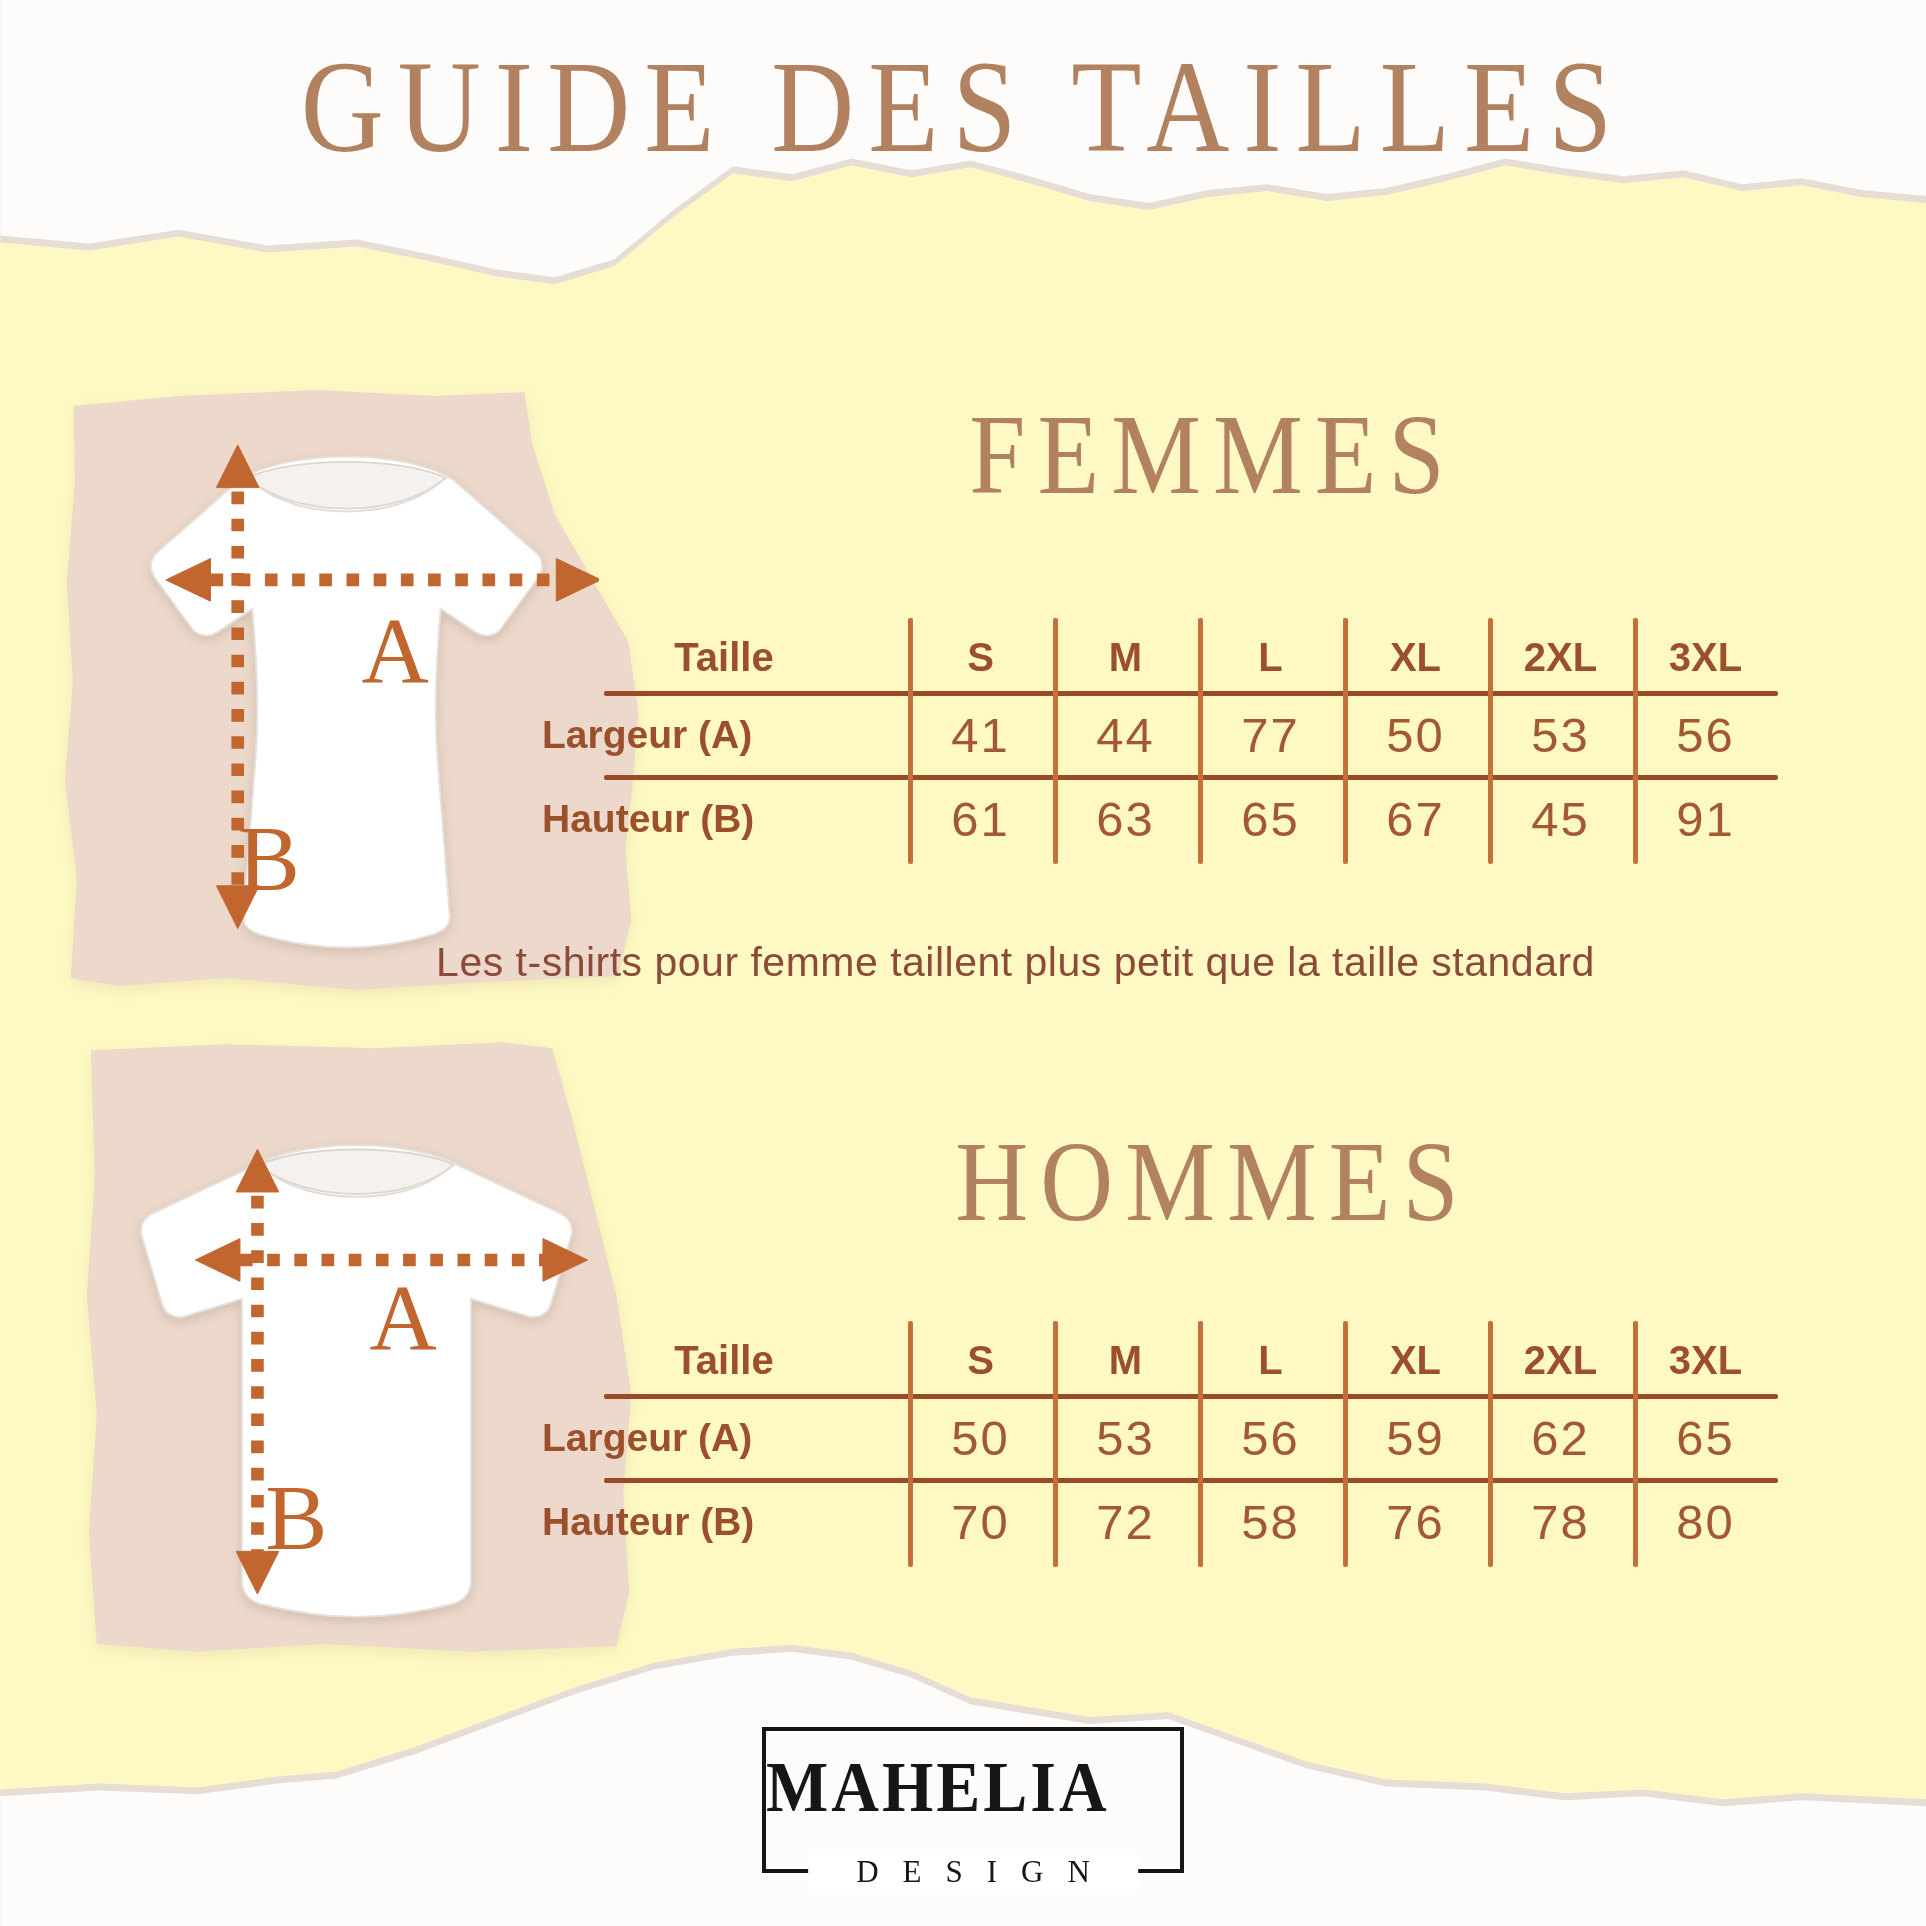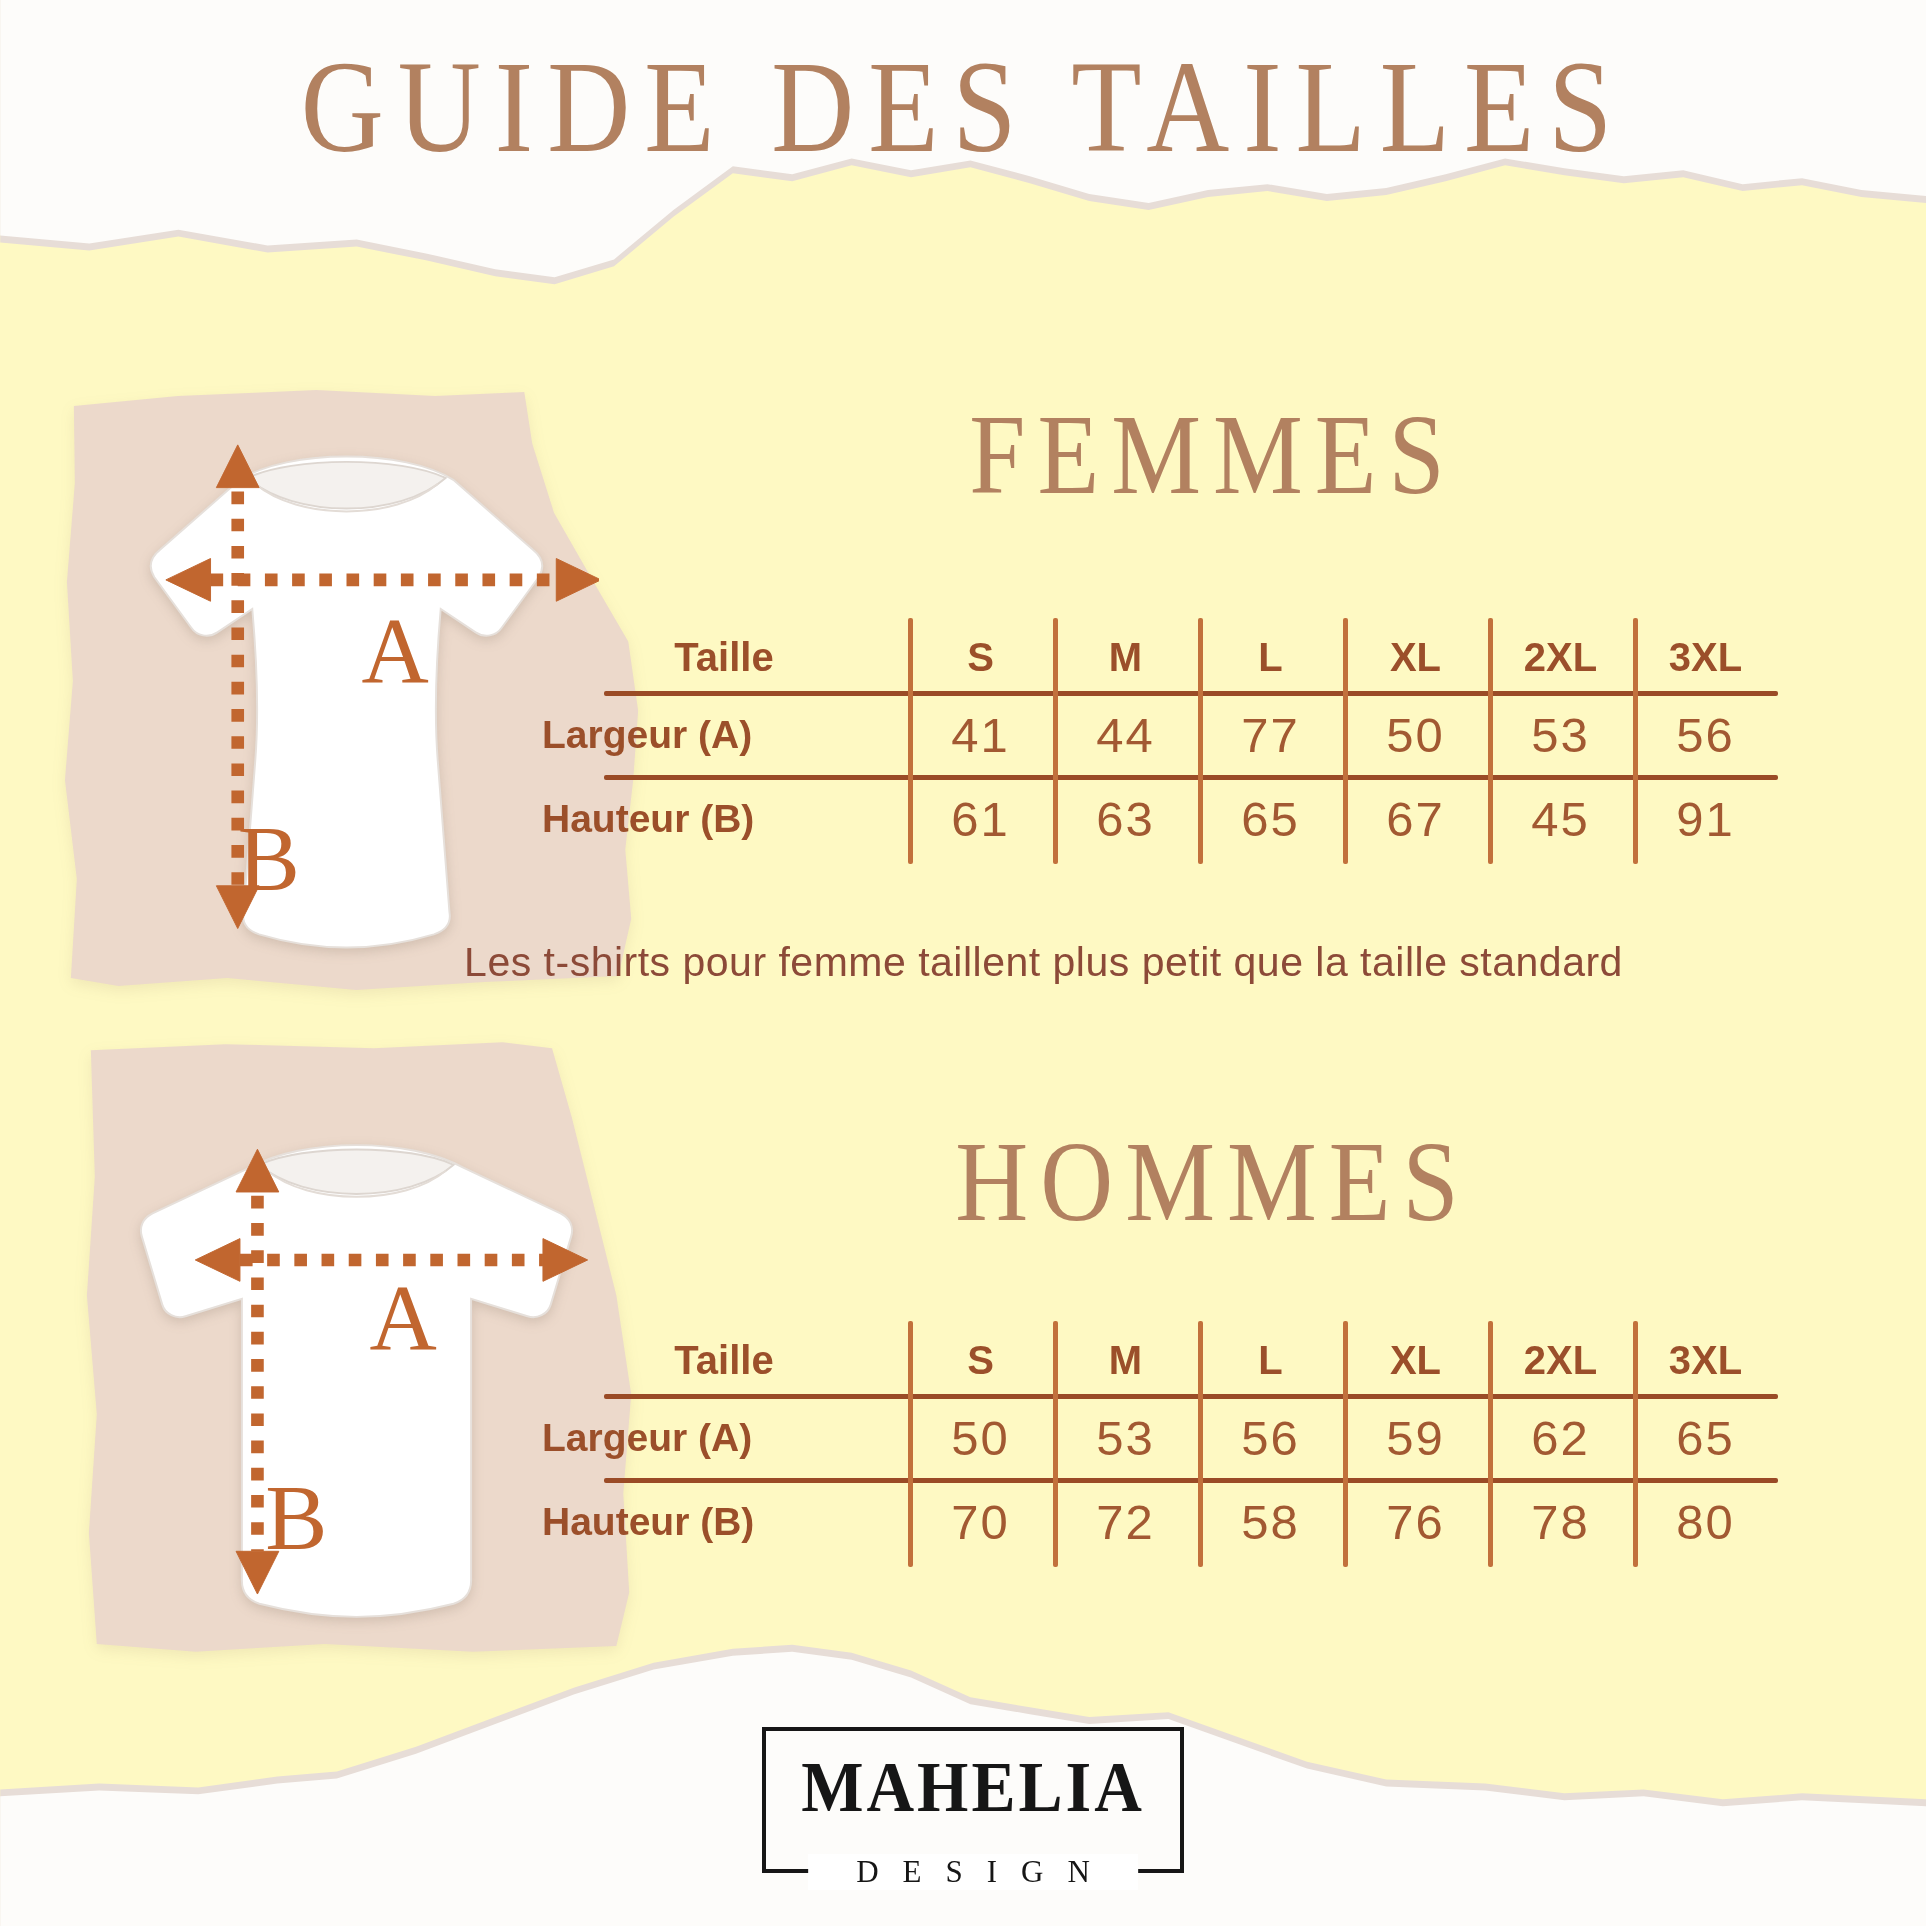--- a/index.html
+++ b/index.html
@@ -34,28 +34,28 @@
     color:#9b4f2a;font-weight:bold;font-size:40px;white-space:nowrap;
   }
   .cell.value{font-weight:normal;font-size:49px;color:#a25932;letter-spacing:2px;}
   .cell.rowlabel{justify-content:flex-start;padding-left:2px;font-size:39px;}
   .hrule{position:absolute;left:64px;right:0;height:5px;background:#9a4b26;border-radius:2px;}
   .hrule.r1{top:69px;} .hrule.r2{top:153px;}
   .vrule{position:absolute;top:-4px;height:246px;width:5px;background:#c2713c;border-radius:2px;}
 
   
   .note{
-    left:420px;width:1247px;top:939px;text-align:center;
+    left:392px;width:1247px;top:939px;text-align:center;
     font-size:41px;color:#8c4a38;letter-spacing:0.5px;white-space:nowrap;
   }
 
   
   .logo-box{
     left:762px;top:1727px;width:414px;height:138px;
-    border:4px solid #161616;background:transparent;text-align:center;
+    border:4px solid #161616;background:transparent;
   }
   .logo-name{
     font-family:"Liberation Serif",serif;color:#161616;font-weight:bold;
     font-size:66px;letter-spacing:3px;margin-top:18px;transform:scaleY(1.08);
   }
   .logo-sub{
     position:absolute;left:50%;bottom:-21px;transform:translateX(-50%);
     background:#ffffff;padding:0 24px;
     font-family:"Liberation Serif",serif;color:#161616;
     font-size:31px;letter-spacing:24px;text-indent:24px;white-space:nowrap;

